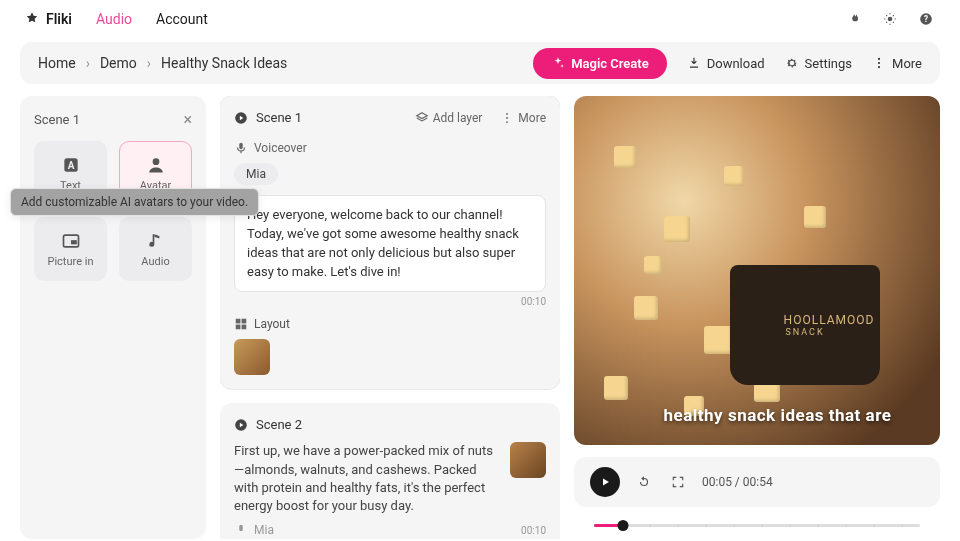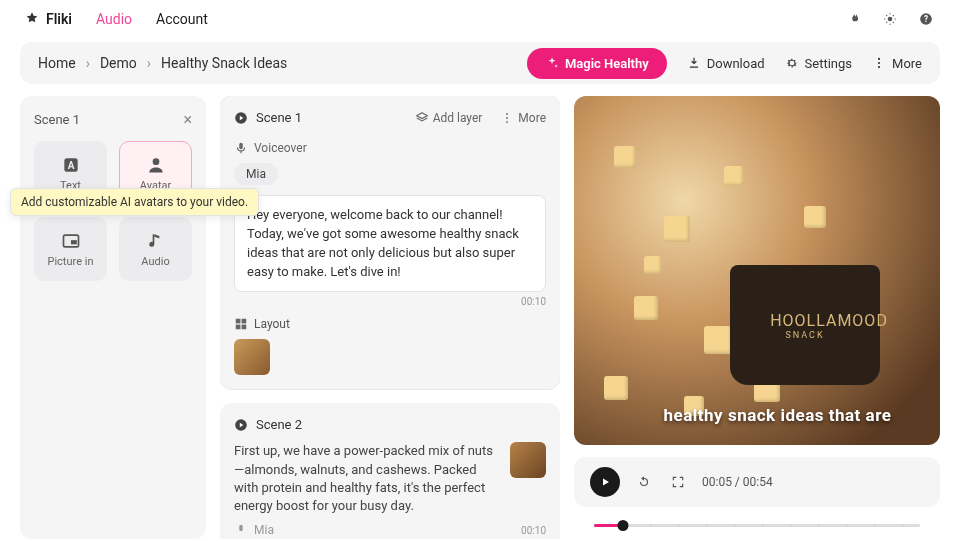--- a/index.html
+++ b/index.html
@@ -24,41 +24,41 @@
 .col-left { width: 186px; background: #f5f5f6; border-radius: 12px; padding: 14px; }
 .col-mid { width: 340px; display: flex; flex-direction: column; gap: 14px; overflow: hidden; }
 .col-right { flex: 1; display: flex; flex-direction: column; gap: 12px; }
 
 .panel-head { display: flex; align-items: center; justify-content: space-between; font-size: 13px; color: #555; margin-bottom: 12px; }
 .close-x { cursor: pointer; font-size: 16px; color: #888; }
 .tile-grid { display: grid; grid-template-columns: 1fr 1fr; gap: 12px; }
 .tile { background: #ececee; border-radius: 10px; height: 64px; display: flex; flex-direction: column; align-items: center; justify-content: center; gap: 4px; font-size: 11px; color: #666; cursor: pointer; }
 .tile.sel { background: #fff0f4; border: 1px solid #f4a8c4; }
 .tile svg { width: 20px; height: 20px; fill: #555; }
-.tooltip { position: absolute; background: #fef9c3; border: 1px solid #e2e2e2; border-radius: 6px; padding: 6px 10px; font-size: 12px; color: #333; box-shadow: 0 2px 8px rgba(0,0,0,0.08); left: 10px; top: 188px; z-index: 10; }
+.tooltip { position: absolute; background: #a3a3a3; border: 1px solid #e2e2e2; border-radius: 6px; padding: 6px 10px; font-size: 12px; color: #333; box-shadow: 0 2px 8px rgba(0,0,0,0.08); left: 10px; top: 188px; z-index: 10; }
 
 .scene-card { background: #f5f5f6; border-radius: 12px; padding: 14px; }
 .scene-card.active { outline: 1px solid #e8e8ea; }
 .scene-head { display: flex; align-items: center; gap: 8px; font-size: 13px; color: #333; }
 .scene-head .spacer { flex: 1; }
 .mini-link { font-size: 12px; color: #666; cursor: pointer; display: flex; align-items: center; gap: 4px; }
 .voice-row { display: flex; align-items: center; gap: 6px; font-size: 12px; color: #666; margin-top: 16px; }
 .chip { background: #ececee; border-radius: 14px; padding: 4px 12px; font-size: 12px; color: #444; display: inline-block; margin-top: 8px; }
 .script-box { background: #fff; border: 1px solid #e4e4e6; border-radius: 8px; margin-top: 10px; padding: 10px 12px; font-size: 13px; line-height: 1.45; color: #333; min-height: 72px; }
 .timecode { text-align: right; font-size: 10px; color: #999; margin-top: 4px; }
 .layout-row { display: flex; align-items: center; gap: 6px; font-size: 12px; color: #555; margin-top: 10px; }
 .thumb { width: 36px; height: 36px; border-radius: 6px; background: linear-gradient(135deg,#c89a5a,#8a5a2e); margin-top: 8px; }
 .scene2-body { display: flex; gap: 10px; margin-top: 10px; }
 .scene2-text { font-size: 13px; line-height: 1.4; color: #444; flex: 1; }
 .scene2-thumb { width: 36px; height: 36px; border-radius: 6px; background: linear-gradient(135deg,#b8824a,#6a4522); flex-shrink: 0; }
 
 .preview { flex: 1; border-radius: 12px; background: radial-gradient(circle at 30% 30%, #f0d8a8 0%, #c8945e 35%, #5a3a22 85%); position: relative; overflow: hidden; min-height: 320px; }
 .preview-caption { position: absolute; bottom: 20px; left: 0; right: 0; text-align: center; color: #fff; font-weight: 700; font-size: 17px; text-shadow: 0 2px 4px rgba(0,0,0,0.6); letter-spacing: 0.5px; margin-left: 41px; }
 .cup { position: absolute; right: 60px; bottom: 60px; width: 150px; height: 120px; background: #2a2018; border-radius: 8px 8px 18px 18px; display: flex; flex-direction: column; align-items: center; justify-content: center; color: #d8b878; font-family: serif; }
-.cup .l1 { font-size: 16px; letter-spacing: 1px; padding-left: 48px; }
+.cup .l1 { font-size: 12px; letter-spacing: 1px; padding-left: 48px; }
 .cup .l2 { font-size: 9px; letter-spacing: 2px; }
 .pop { position: absolute; border-radius: 3px; background: #f5d590; box-shadow: inset -2px -2px 3px rgba(0,0,0,0.15); }
 
 .player-bar { background: #f5f5f6; border-radius: 12px; padding: 10px 16px; display: flex; align-items: center; gap: 14px; }
 .play-circle { width: 30px; height: 30px; border-radius: 50%; background: #1a1a1a; display: flex; align-items: center; justify-content: center; cursor: pointer; }
 .play-circle svg { width: 12px; height: 12px; fill: #fff; }
 .ptime { font-size: 12px; color: #555; }
 .slider-wrap { margin: 0 20px 8px; height: 12px; position: relative; }
 .slider-track { position: absolute; top: 5px; left: 0; right: 0; height: 3px; background: repeating-linear-gradient(90deg,#ccc 0 1px,transparent 1px 28px); }
 .slider-line { position: absolute; top: 5px; left: 0; right: 0; height: 3px; background: #ddd; border-radius: 2px; }
@@ -107,21 +107,21 @@
     <span class="sep">›</span>
     <span>Demo</span>
     <span class="sep">›</span>
     <span>Healthy Snack Ideas</span>
   </div>
   <div class="subbar-actions">
     <button class="magic-btn">
       <svg class="ic" viewBox="0 0 24 24" fill="#fff">
           <path d="M12 2l1.5 4.5L18 8l-4.5 1.5L12 14l-1.5-4.5L6 8l4.5-1.5zM19 14l.8 2.2L22 17l-2.2.8L19 20l-.8-2.2L16 17l2.2-.8z"></path>
         </svg>
-      <span>Magic Healthy</span>
+      <span>Magic Create</span>
     </button>
     <div class="sub-act">
       <svg class="ic" viewBox="0 0 24 24">
           <path d="M12 3v10m0 0l-4-4m4 4l4-4M5 19h14" stroke="#333" stroke-width="2" fill="none"></path>
         </svg>
       <span>Download</span>
     </div>
     <div class="sub-act">
       <svg class="ic" viewBox="0 0 24 24">
           <path d="M12 8a4 4 0 100 8 4 4 0 000-8zm9 4l-2 .5-.8 2 1 1.8-1.4 1.4-1.8-1-2 .8-.5 2h-2l-.5-2-2-.8-1.8 1L4.8 17l1-1.8-.8-2L3 12l2-.5.8-2-1-1.8L6.2 6.3l1.8 1 2-.8.5-2h2l.5 2 2 .8 1.8-1 1.4 1.4-1 1.8.8 2z" fill="#555"></path>

